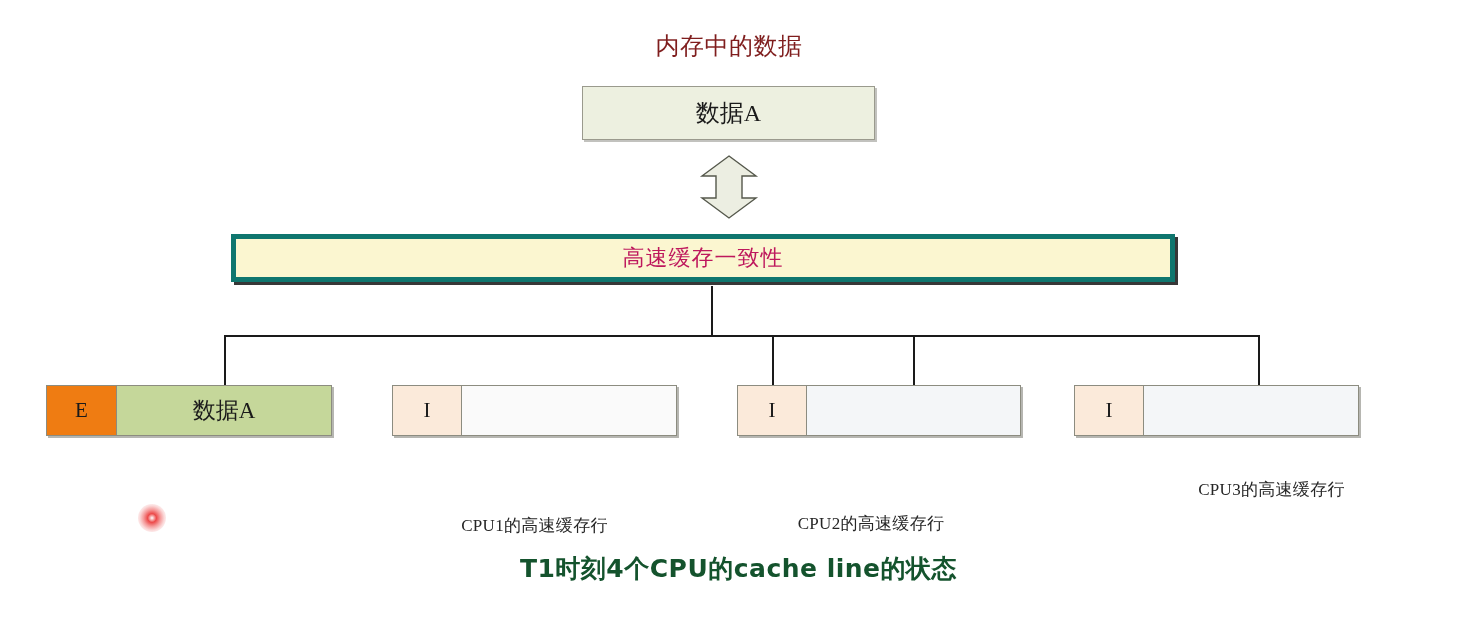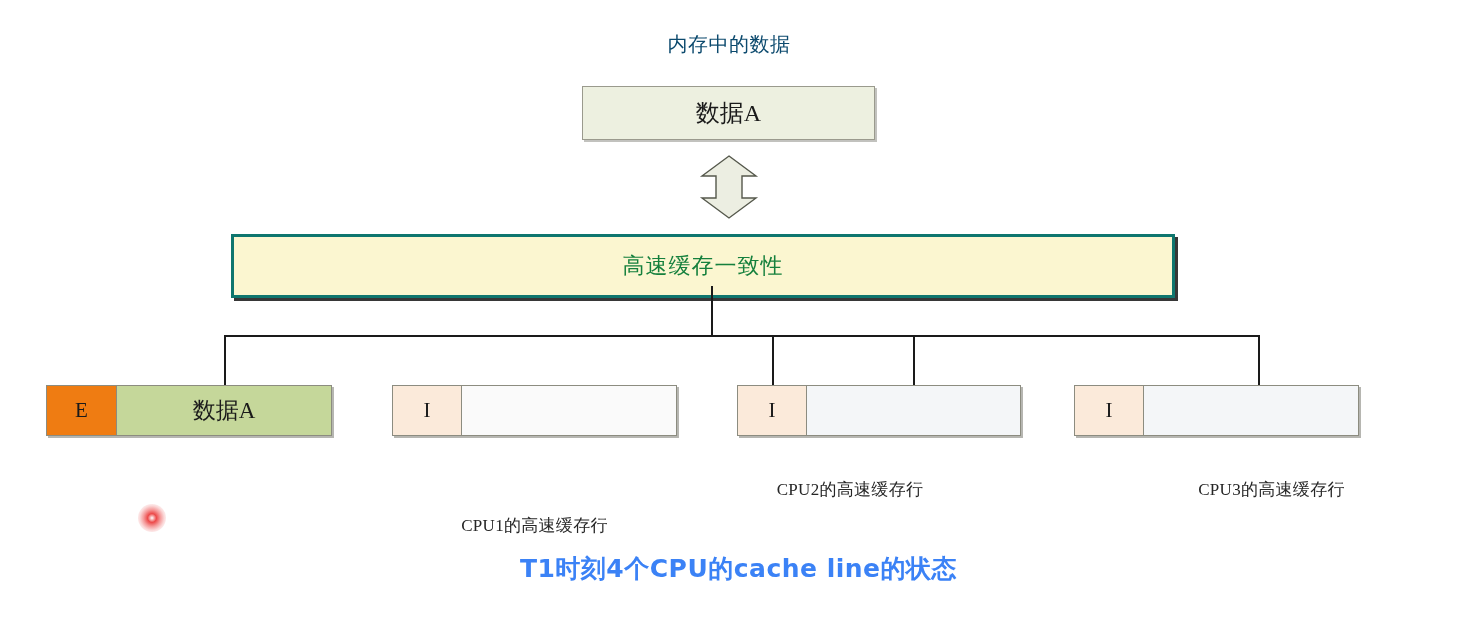--- a/index.html
+++ b/index.html
@@ -18,22 +18,22 @@
     overflow: hidden;
   }
 
   
   .mem-title {
     position: absolute;
     left: 582px;
     top: 33px;
     width: 294px;
     text-align: center;
-    font-size: 20px;
-    color: #0c4a6e;
+    font-size: 24px;
+    color: #7f1d1d;
     letter-spacing: 0.5px;
     line-height: 1.1;
   }
 
   
   .mem-box {
     position: absolute;
     left: 582px;
     top: 86px;
     width: 293px;
@@ -57,30 +57,30 @@
     width: 60px;
     height: 64px;
   }
 
   
   .coh-bar {
     position: absolute;
     left: 231px;
     top: 234px;
     width: 944px;
-    height: 64px;
+    height: 48px;
     background: #fbf6d0;
-    border: 3px solid #0f766e;
+    border: 5px solid #0f766e;
     box-shadow: 3px 3px 0 0 rgba(20,20,20,0.85);
     box-sizing: border-box;
     display: flex;
     align-items: center;
     justify-content: center;
     font-size: 22px;
-    color: #15803d;
+    color: #be185d;
     letter-spacing: 1px;
   }
 
   
   .vline {
     position: absolute;
     width: 2px;
     background: #1a1a1a;
   }
   .hline {
@@ -132,21 +132,21 @@
 
   
   .caption {
     position: absolute;
     left: 0;
     top: 552px;
     width: 1477px;
     text-align: center;
     font-size: 25px;
     font-weight: bold;
-    color: #3b82f6;
+    color: #14532d;
     font-family: "DejaVu Sans", "Liberation Sans", sans-serif;
     letter-spacing: 0.5px;
   }
 
   
   .click-dot {
     position: absolute;
     left: 138px;
     top: 504px;
     width: 28px;
@@ -210,21 +210,21 @@
   <div class="cpu-label" style="left:392px; width:285px;margin-top:36px;">CPU1的高速缓存行</div>
 
   <div class="cacheline cl-shadow" style="left:737px; width:284px;">
     <div class="cl-state" style="width:70px; background:#fbeada;">
       <span>I</span>
     </div>
     <div class="cl-data" style="background:#f4f6f8;">
       <span></span>
     </div>
   </div>
-  <div class="cpu-label" style="left:708px; width:284px;">CPU2的高速缓存行</div>
+  <div class="cpu-label" style="left:729px; width:284px;margin-top:34px;">CPU2的高速缓存行</div>
 
   <div class="cacheline cl-shadow" style="left:1074px; width:285px;">
     <div class="cl-state" style="width:70px; background:#fbeada;">
       <span>I</span>
     </div>
     <div class="cl-data" style="background:#f4f6f8;">
       <span></span>
     </div>
   </div>
   <div class="cpu-label" style="left:1129px; width:285px;">CPU3的高速缓存行</div>

